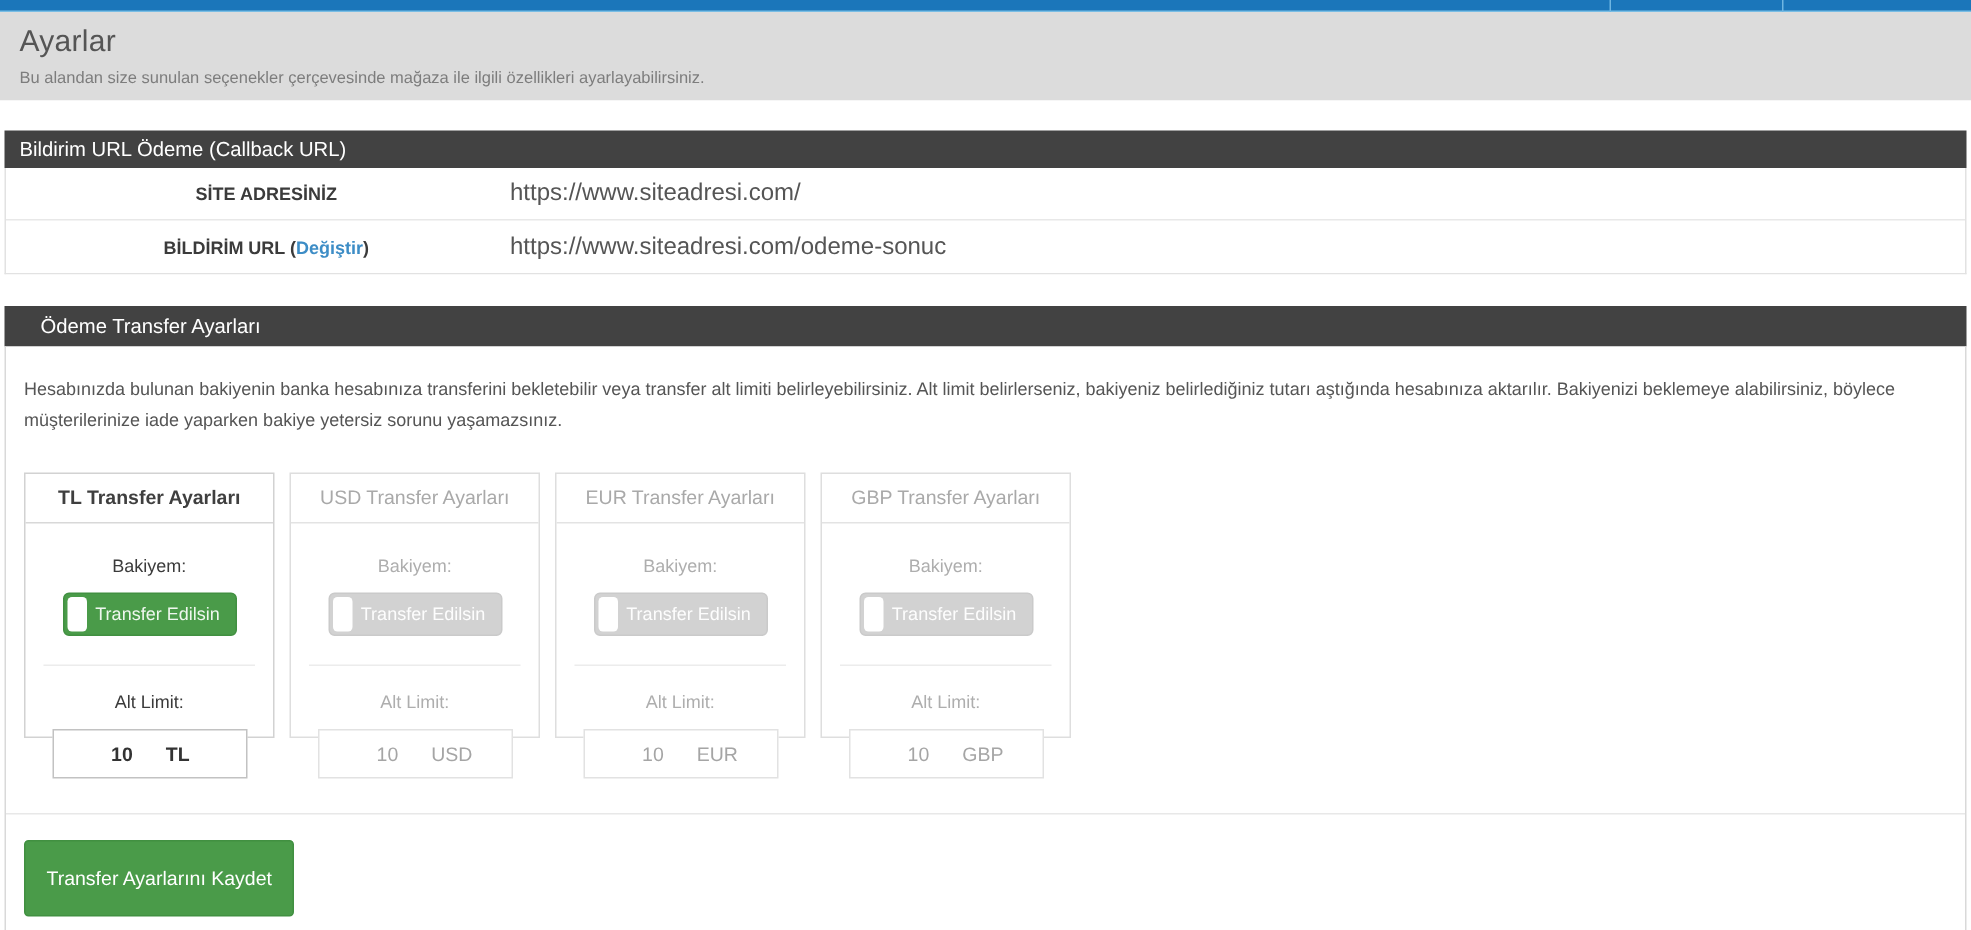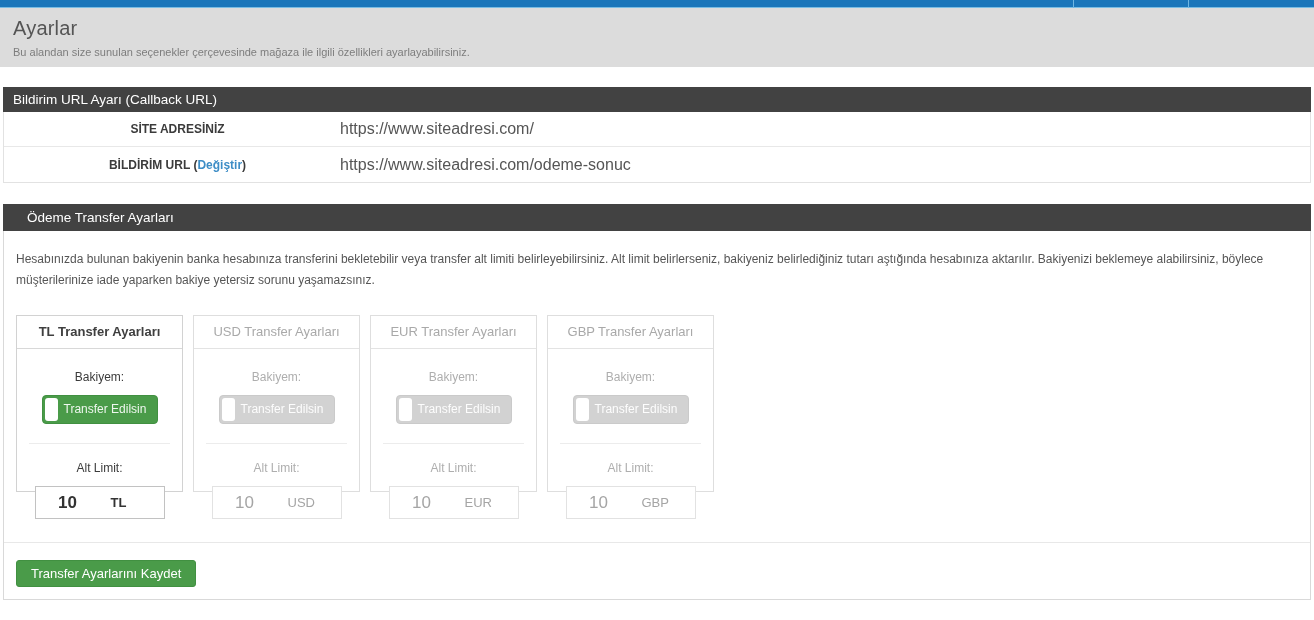--- a/index.html
+++ b/index.html
@@ -53,48 +53,48 @@
                   background:#fff; border-radius:3px; }
   .toggle .toggle-label { display:block; line-height:27px; padding-left:11px;
                           font-size:12px; color:#eef7ee; }
   .card.disabled .toggle { background:#d2d2d2; border-color:#cacaca; cursor:default; }
   .card.disabled .toggle .toggle-label { color:#fdfdfd; }
 
   .card-sep { border-top:1px solid #ececec; margin:19px 12px 0; }
   .limit-label { margin-top:17px; }
   .limit-input { width:130px; height:33px; margin:11px auto 0; border:1px solid #c2c2c2;
                  background:#fff; display:flex; align-items:center; justify-content:center; }
-  .limit-value { font-size:17px; font-weight:bold; color:#333; width:42px; text-align:center; }
+  .limit-value { font-size:13px; font-weight:bold; color:#333; width:42px; text-align:right; }
   .limit-currency { font-size:13px; font-weight:bold; color:#333; width:42px; text-align:left;
                     margin-left:22px; }
   .card.disabled .limit-input { border-color:#e2e2e2; }
   .card.disabled .limit-value, .card.disabled .limit-currency { color:#a5a5a5; font-weight:400; }
 
   .panel-sep { border-top:1px solid #e8e8e8; margin-top:50px; }
   .save-row { padding:17px 12px 12px; }
   .save-button { background:#4a9b49; border:1px solid #419041; color:#fff; font-size:13px;
-                 font-family:inherit; padding:5px 14px; border-radius:3px; cursor:pointer; }
+                 font-family:inherit; padding:17px 14px; border-radius:3px; cursor:pointer; }
 </style>
 </head>
 <body>
 
 <div class="topbar">
   <span class="tab-sep sep-1"></span>
   <span class="tab-sep sep-2"></span>
 </div>
 
 <header class="page-header">
   <div class="page-title">Ayarlar</div>
   <div class="page-subtitle">Bu alandan size sunulan seçenekler çerçevesinde mağaza ile ilgili özellikleri ayarlayabilirsiniz.</div>
 </header>
 
 <div class="gap"></div>
 
 <section>
-  <div class="section-header">Bildirim URL Ayarı (Callback URL)</div>
+  <div class="section-header">Bildirim URL Ödeme (Callback URL)</div>
   <div class="kv-rows">
     <div class="kv-row">
       <div class="kv-label">SİTE ADRESİNİZ</div>
       <div class="kv-value">https://www.siteadresi.com/</div>
     </div>
     <div class="kv-row">
       <div class="kv-label">
         <span>BİLDİRİM URL</span>
         <span class="paren">(</span><a href="#">Değiştir</a><span class="paren">)</span>
       </div>

